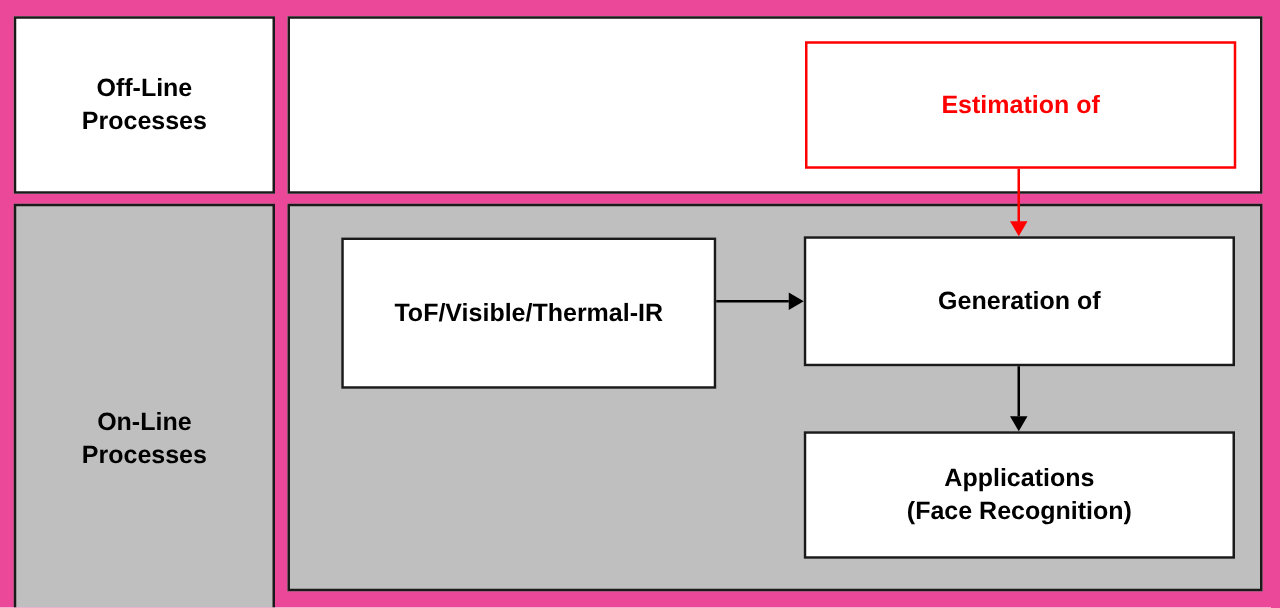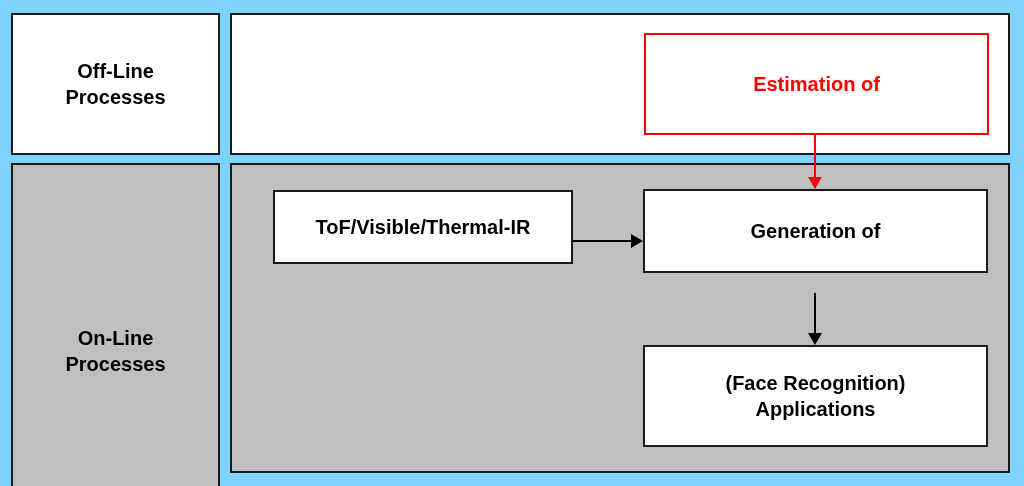--- a/index.html
+++ b/index.html
@@ -1,19 +1,19 @@
 <!DOCTYPE html>
 <html><head>
 <meta charset="utf-8">
 <style>
   html,body{margin:0;padding:0;background:#ffffff;}
   .diagram{
     position:relative;
     width:1024px;height:486px;
-    background:#7dd3fc;
+    background:#ec4899;
     font-family:"Liberation Sans", sans-serif;
     overflow:hidden;
   }
   .panel{
     position:absolute;
     box-sizing:border-box;
     border:2px solid #1a1a1a;
   }
   .panel.white{background:#ffffff;}
   .panel.gray{background:#bfbfbf;}
@@ -81,31 +81,31 @@
     <div>On-Line</div>
     <div>Processes</div>
   </div>
 
   <div class="panel gray" style="left:230px;top:163px;width:780px;height:310px;"></div>
 
   <div class="node red" style="left:644px;top:33px;width:345px;height:102px;">
     <div>Estimation of</div>
   </div>
 
-  <div class="node" style="left:273px;top:190px;width:300px;height:74px;">
+  <div class="node" style="left:273px;top:190px;width:300px;height:121px;">
     <div>ToF/Visible/Thermal-IR</div>
   </div>
 
-  <div class="node" style="left:643px;top:189px;width:345px;height:84px;">
+  <div class="node" style="left:643px;top:189px;width:345px;height:104px;">
     <div>Generation of</div>
   </div>
 
   <div class="node" style="left:643px;top:345px;width:345px;height:102px;">
+    <div>Applications</div>
     <div>(Face Recognition)</div>
-    <div>Applications</div>
   </div>
 
   <div class="arrow-line" style="left:814px;top:135px;width:2px;height:44px;background:#ff0000;"></div>
   <div class="arrow-head head-down-red" style="left:808px;top:177px;"></div>
 
   <div class="arrow-line" style="left:573px;top:240px;width:58px;height:2px;background:#000000;"></div>
   <div class="arrow-head head-right-black" style="left:631px;top:234px;"></div>
 
   <div class="arrow-line" style="left:814px;top:293px;width:2px;height:40px;background:#000000;"></div>
   <div class="arrow-head head-down-black" style="left:808px;top:333px;"></div>

